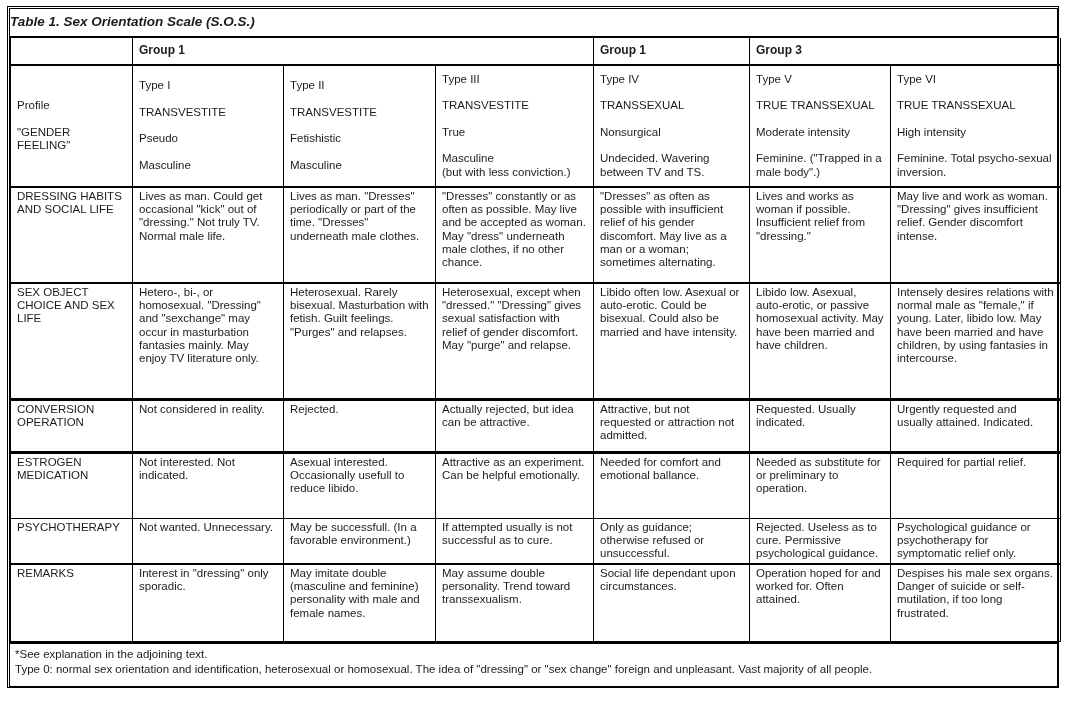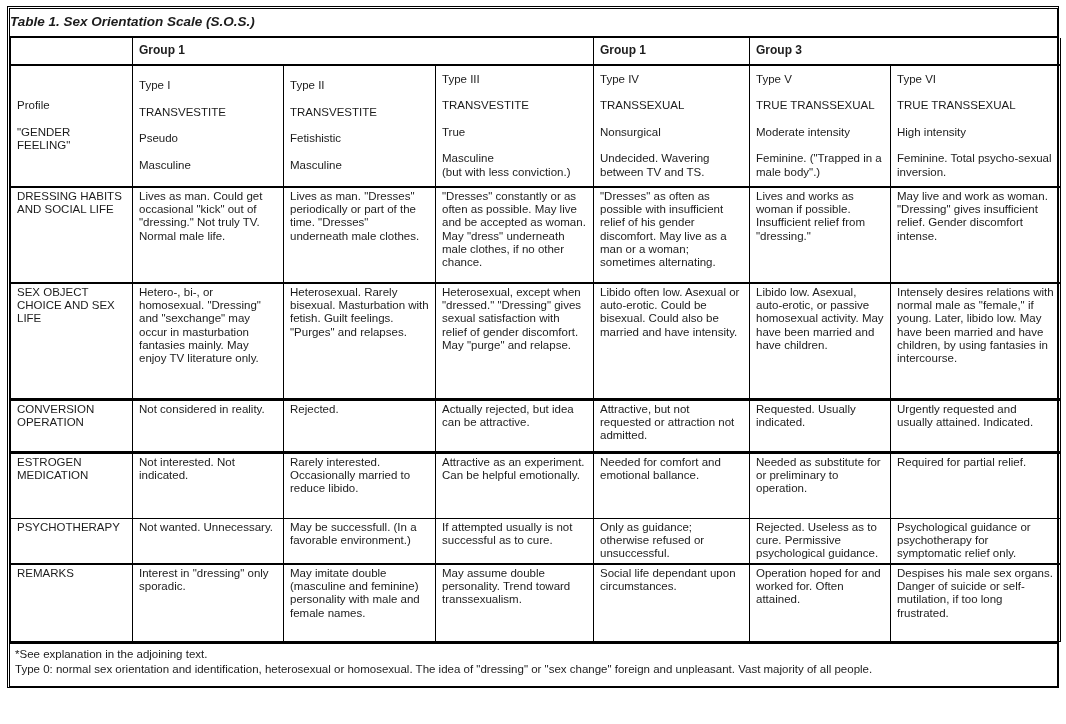--- a/index.html
+++ b/index.html
@@ -175,21 +175,21 @@
       <td>Rejected.</td>
       <td class="bL-dbl">Actually rejected, but idea can be attractive.</td>
       <td class="bL-2">Attractive, but not requested or attraction not admitted.</td>
       <td class="bL-2">Requested. Usually indicated.</td>
       <td>Urgently requested and usually attained. Indicated.</td>
     </tr>
 
     <tr class="estrogen-row t3">
       <td>ESTROGEN MEDICATION</td>
       <td>Not interested. Not indicated.</td>
-      <td>Rarely interested. Occasionally married to reduce libido.</td>
+      <td>Asexual interested. Occasionally usefull to reduce libido.</td>
       <td class="bL-dbl">Attractive as an experiment. Can be helpful emotionally.</td>
       <td class="bL-2">Needed for comfort and emotional ballance.</td>
       <td class="bL-2">Needed as substitute for or preliminary to operation.</td>
       <td>Required for partial relief.</td>
     </tr>
 
     <tr class="psycho-row">
       <td>PSYCHOTHERAPY</td>
       <td>Not wanted. Unnecessary.</td>
       <td>May be successfull. (In a favorable environment.)</td>

